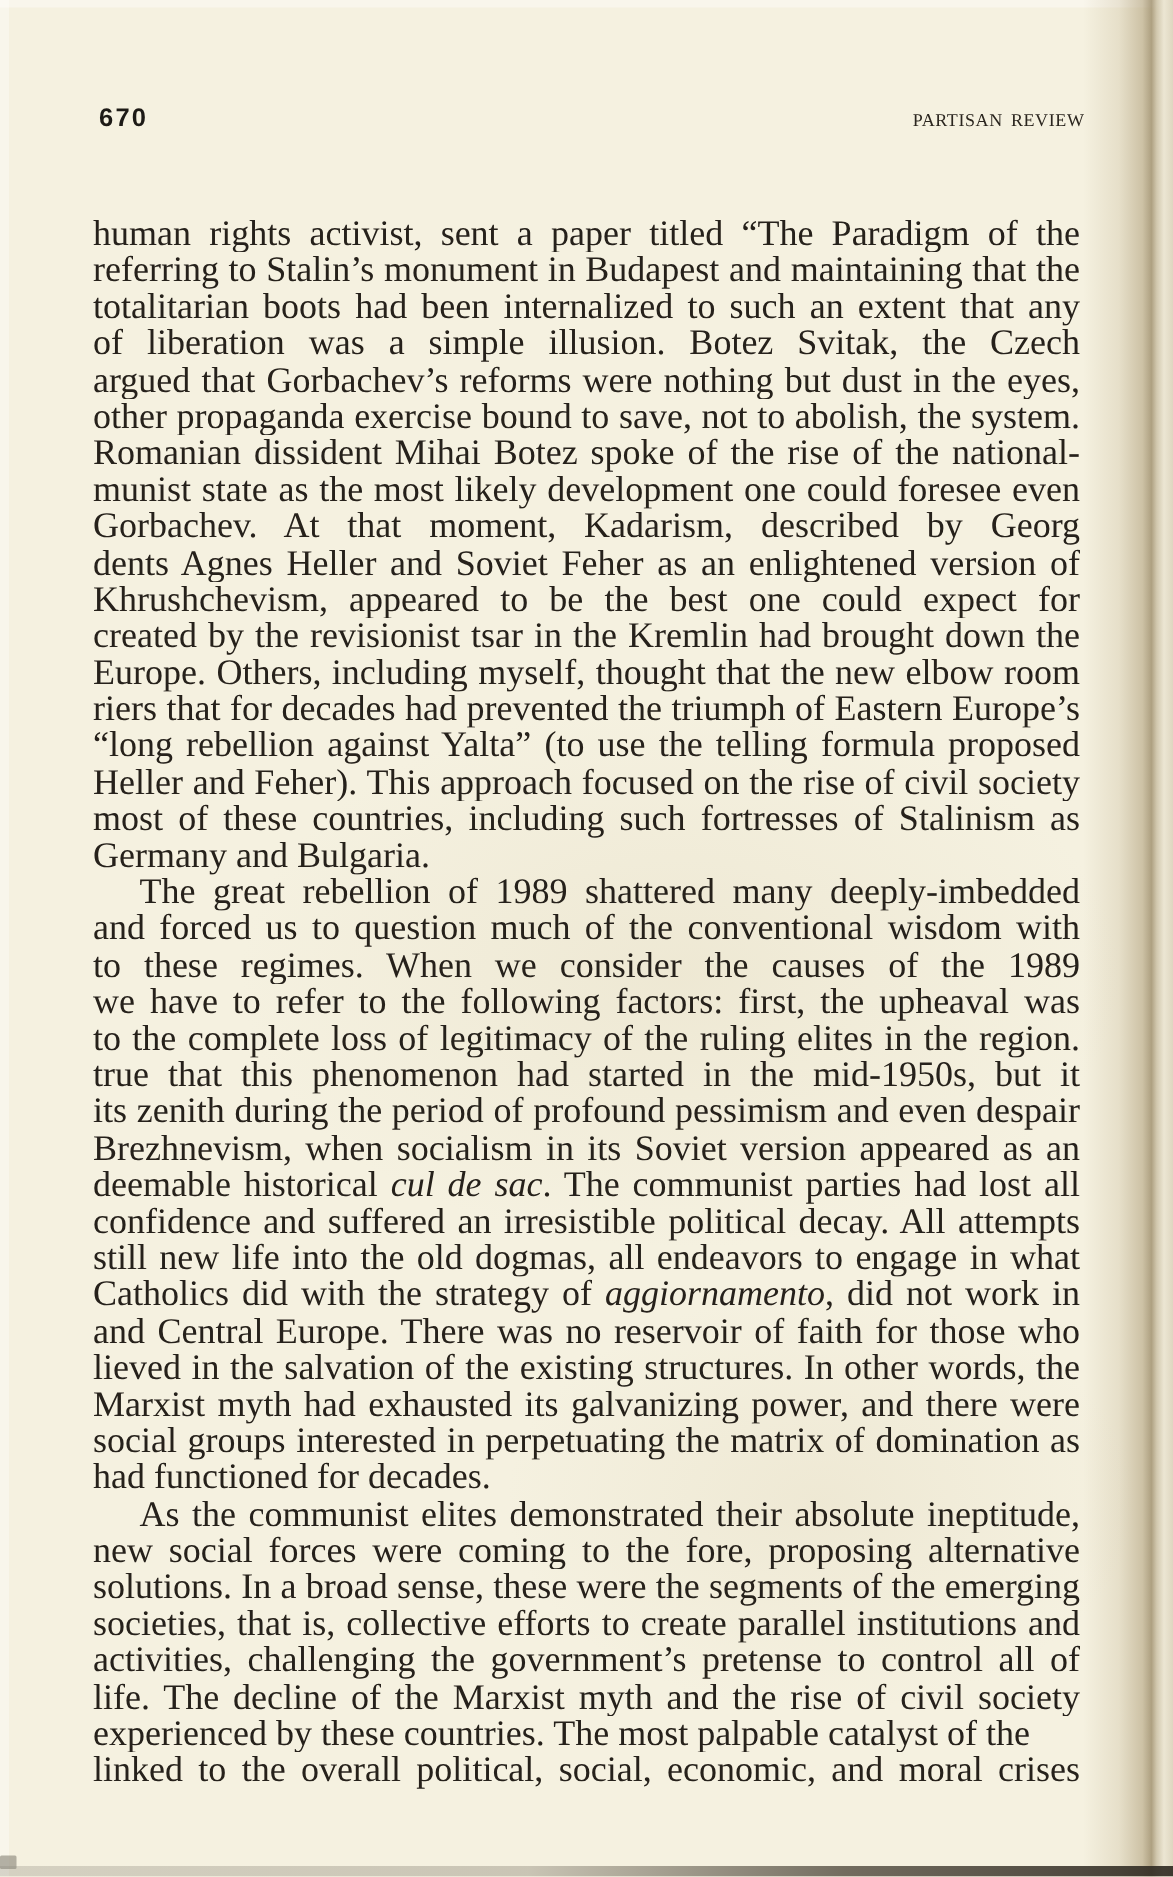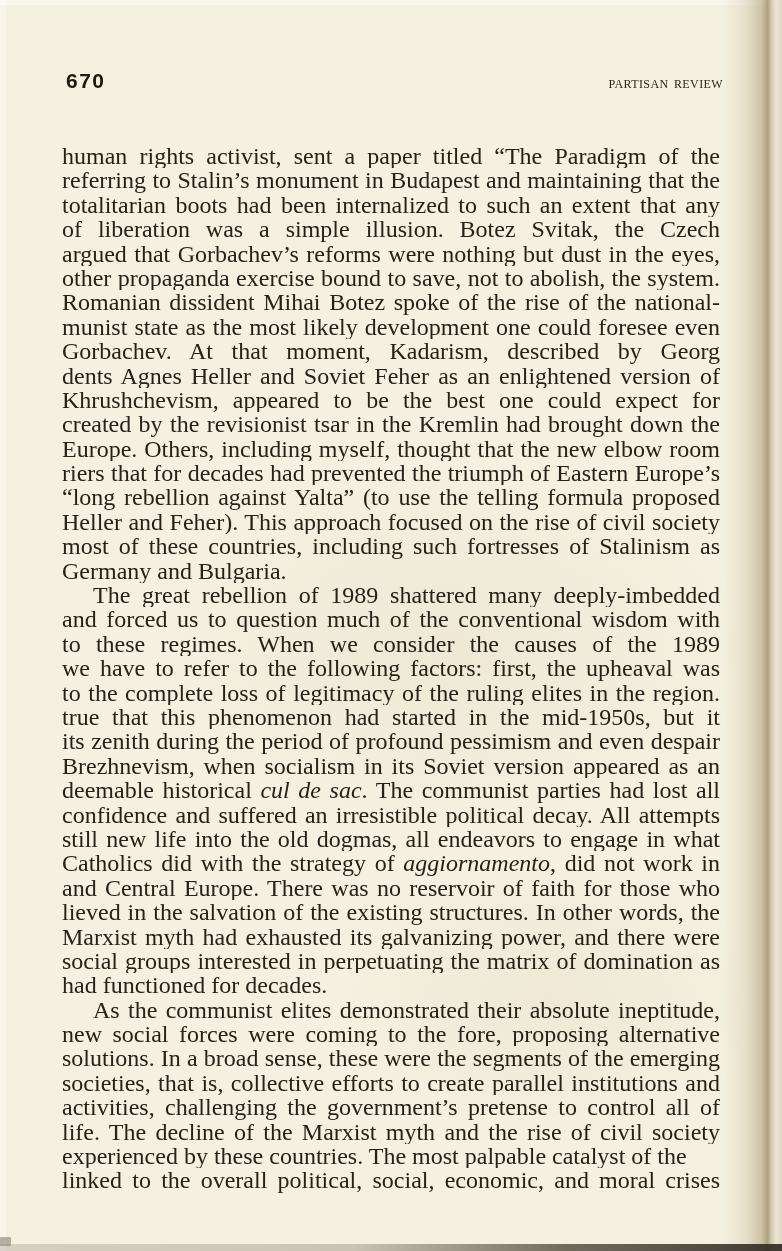--- a/index.html
+++ b/index.html
@@ -65,21 +65,21 @@
     top: 69px;
     left: 66px;
     width: 657px;
     display: flex;
     justify-content: space-between;
     align-items: baseline;
   }
   .page-num {
     font-family: "Liberation Sans", sans-serif;
     font-weight: bold;
-    font-size: 21px;
+    font-size: 17px;
     letter-spacing: 1.5px;
     color: #1d1a16;
   }
   .journal {
     font-family: "Liberation Serif", serif;
     font-size: 12px;
     letter-spacing: 0.4px;
     word-spacing: 2px;
     color: #2b261f;
   }

